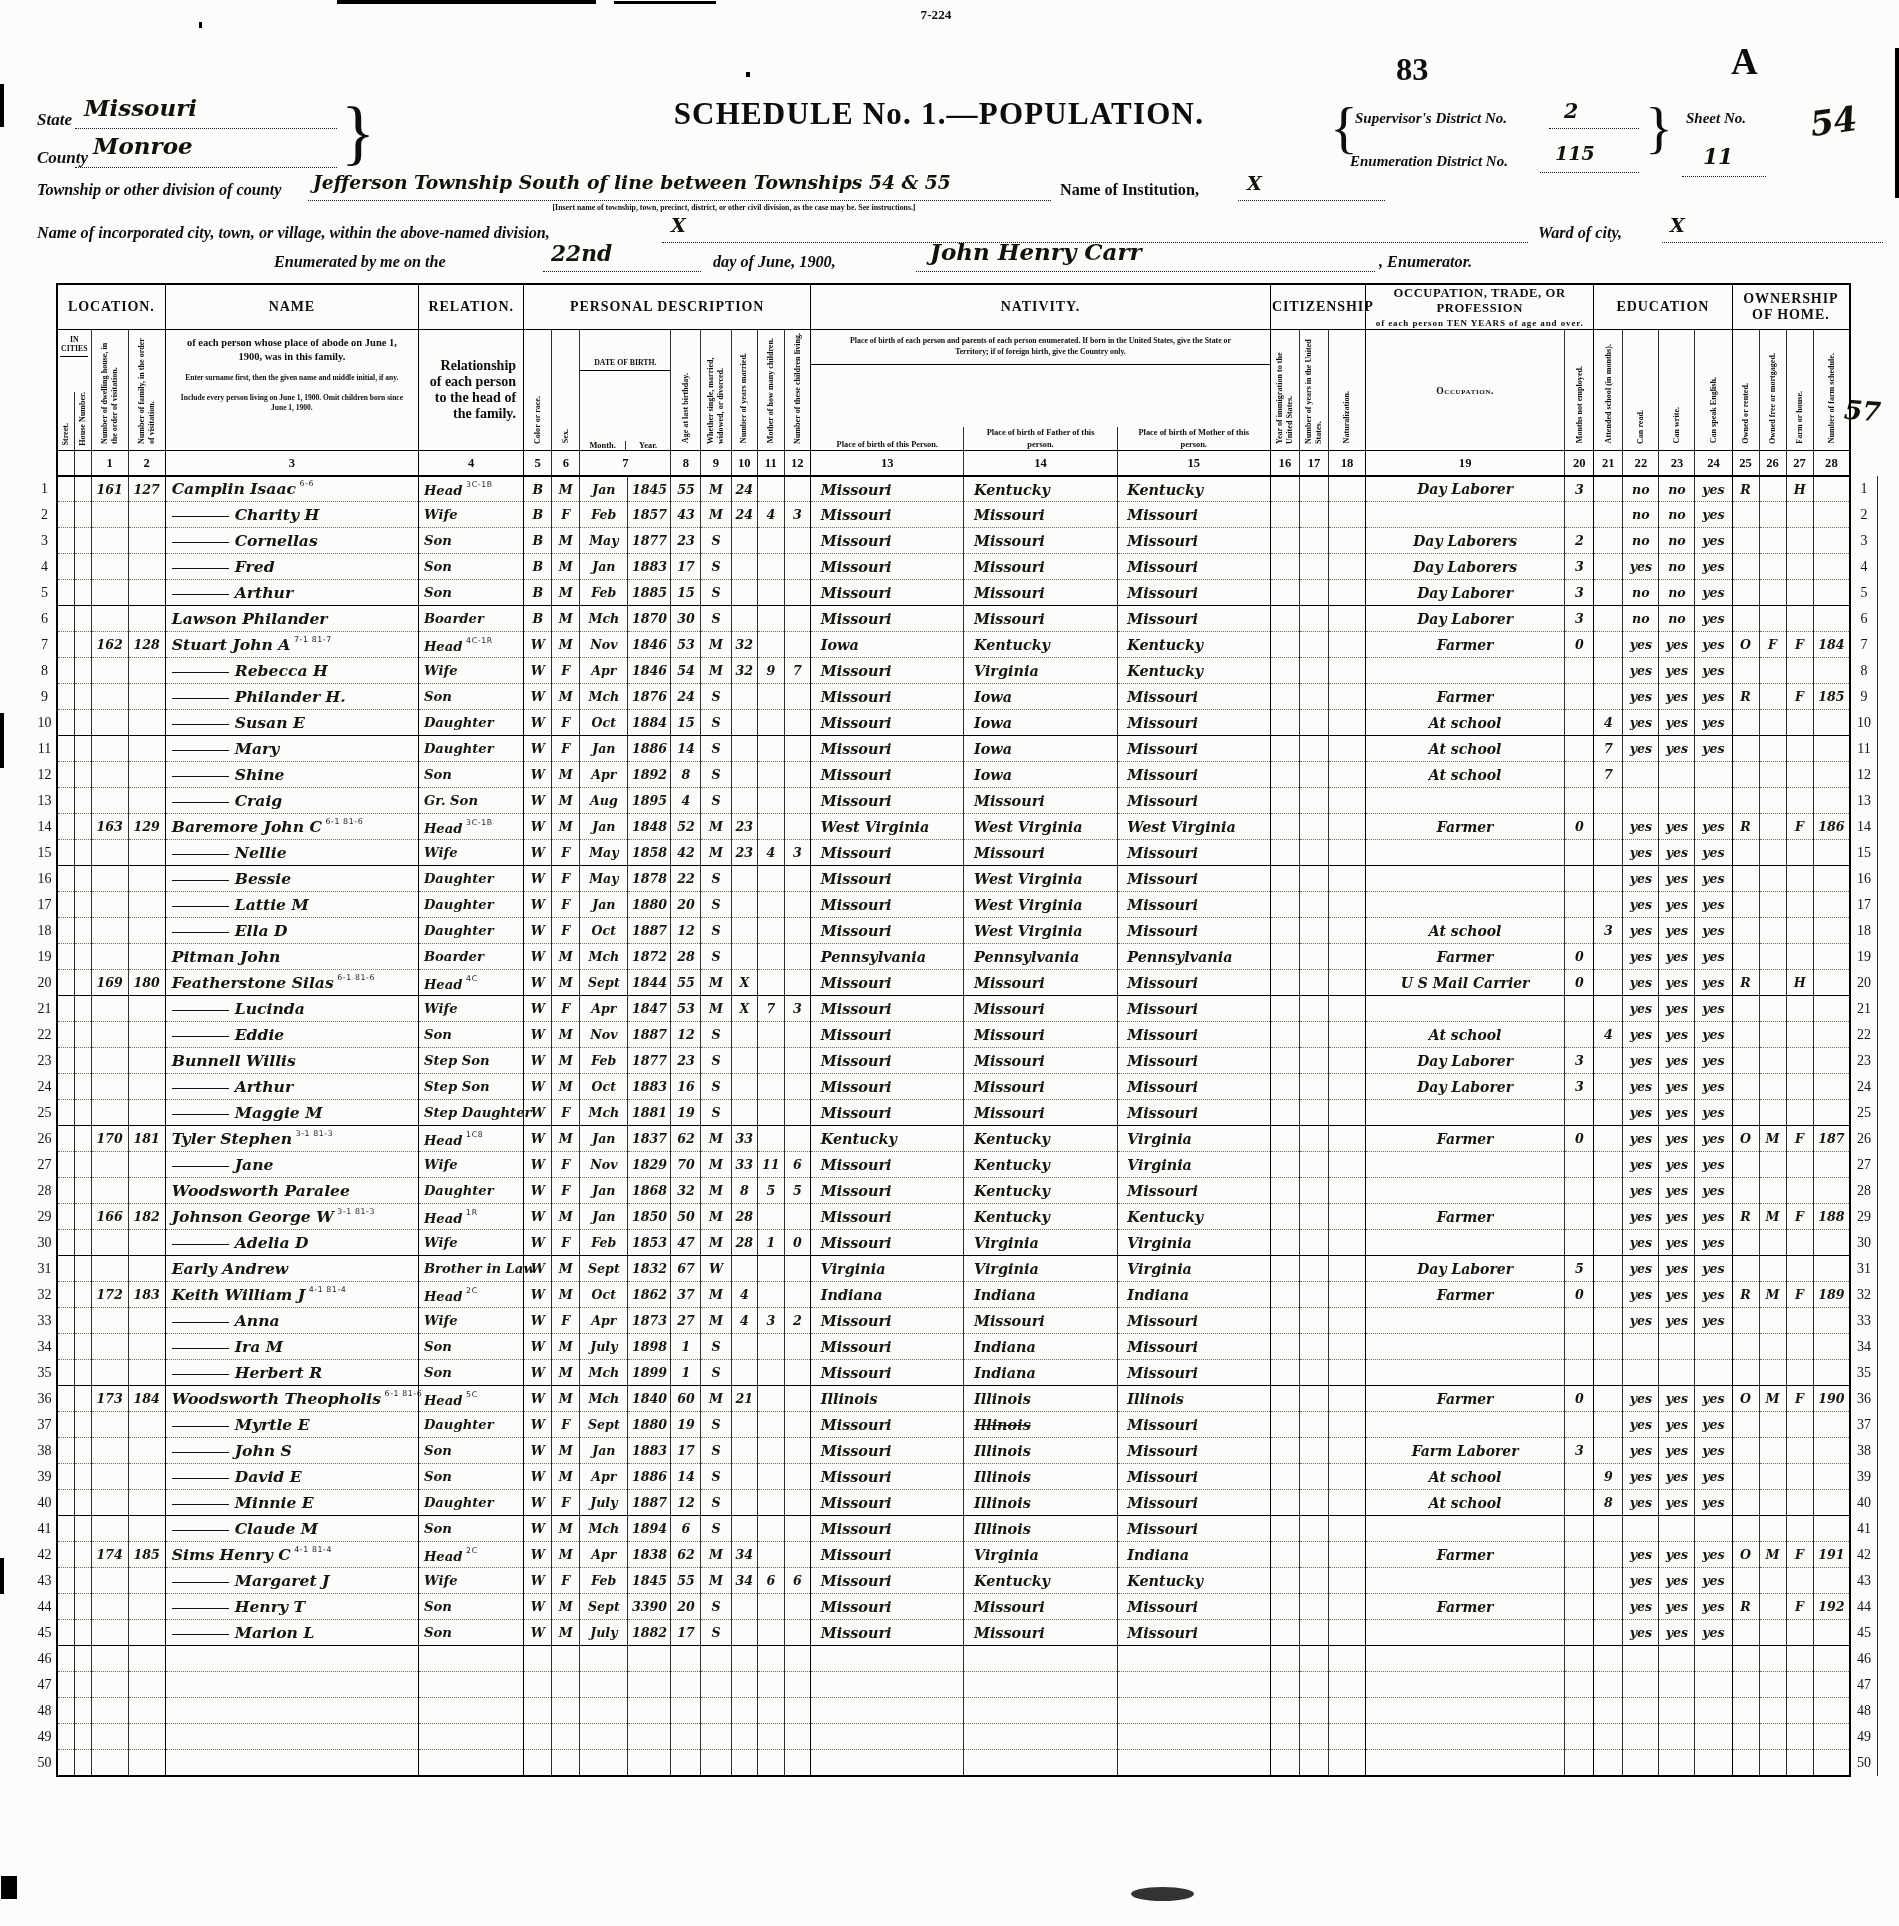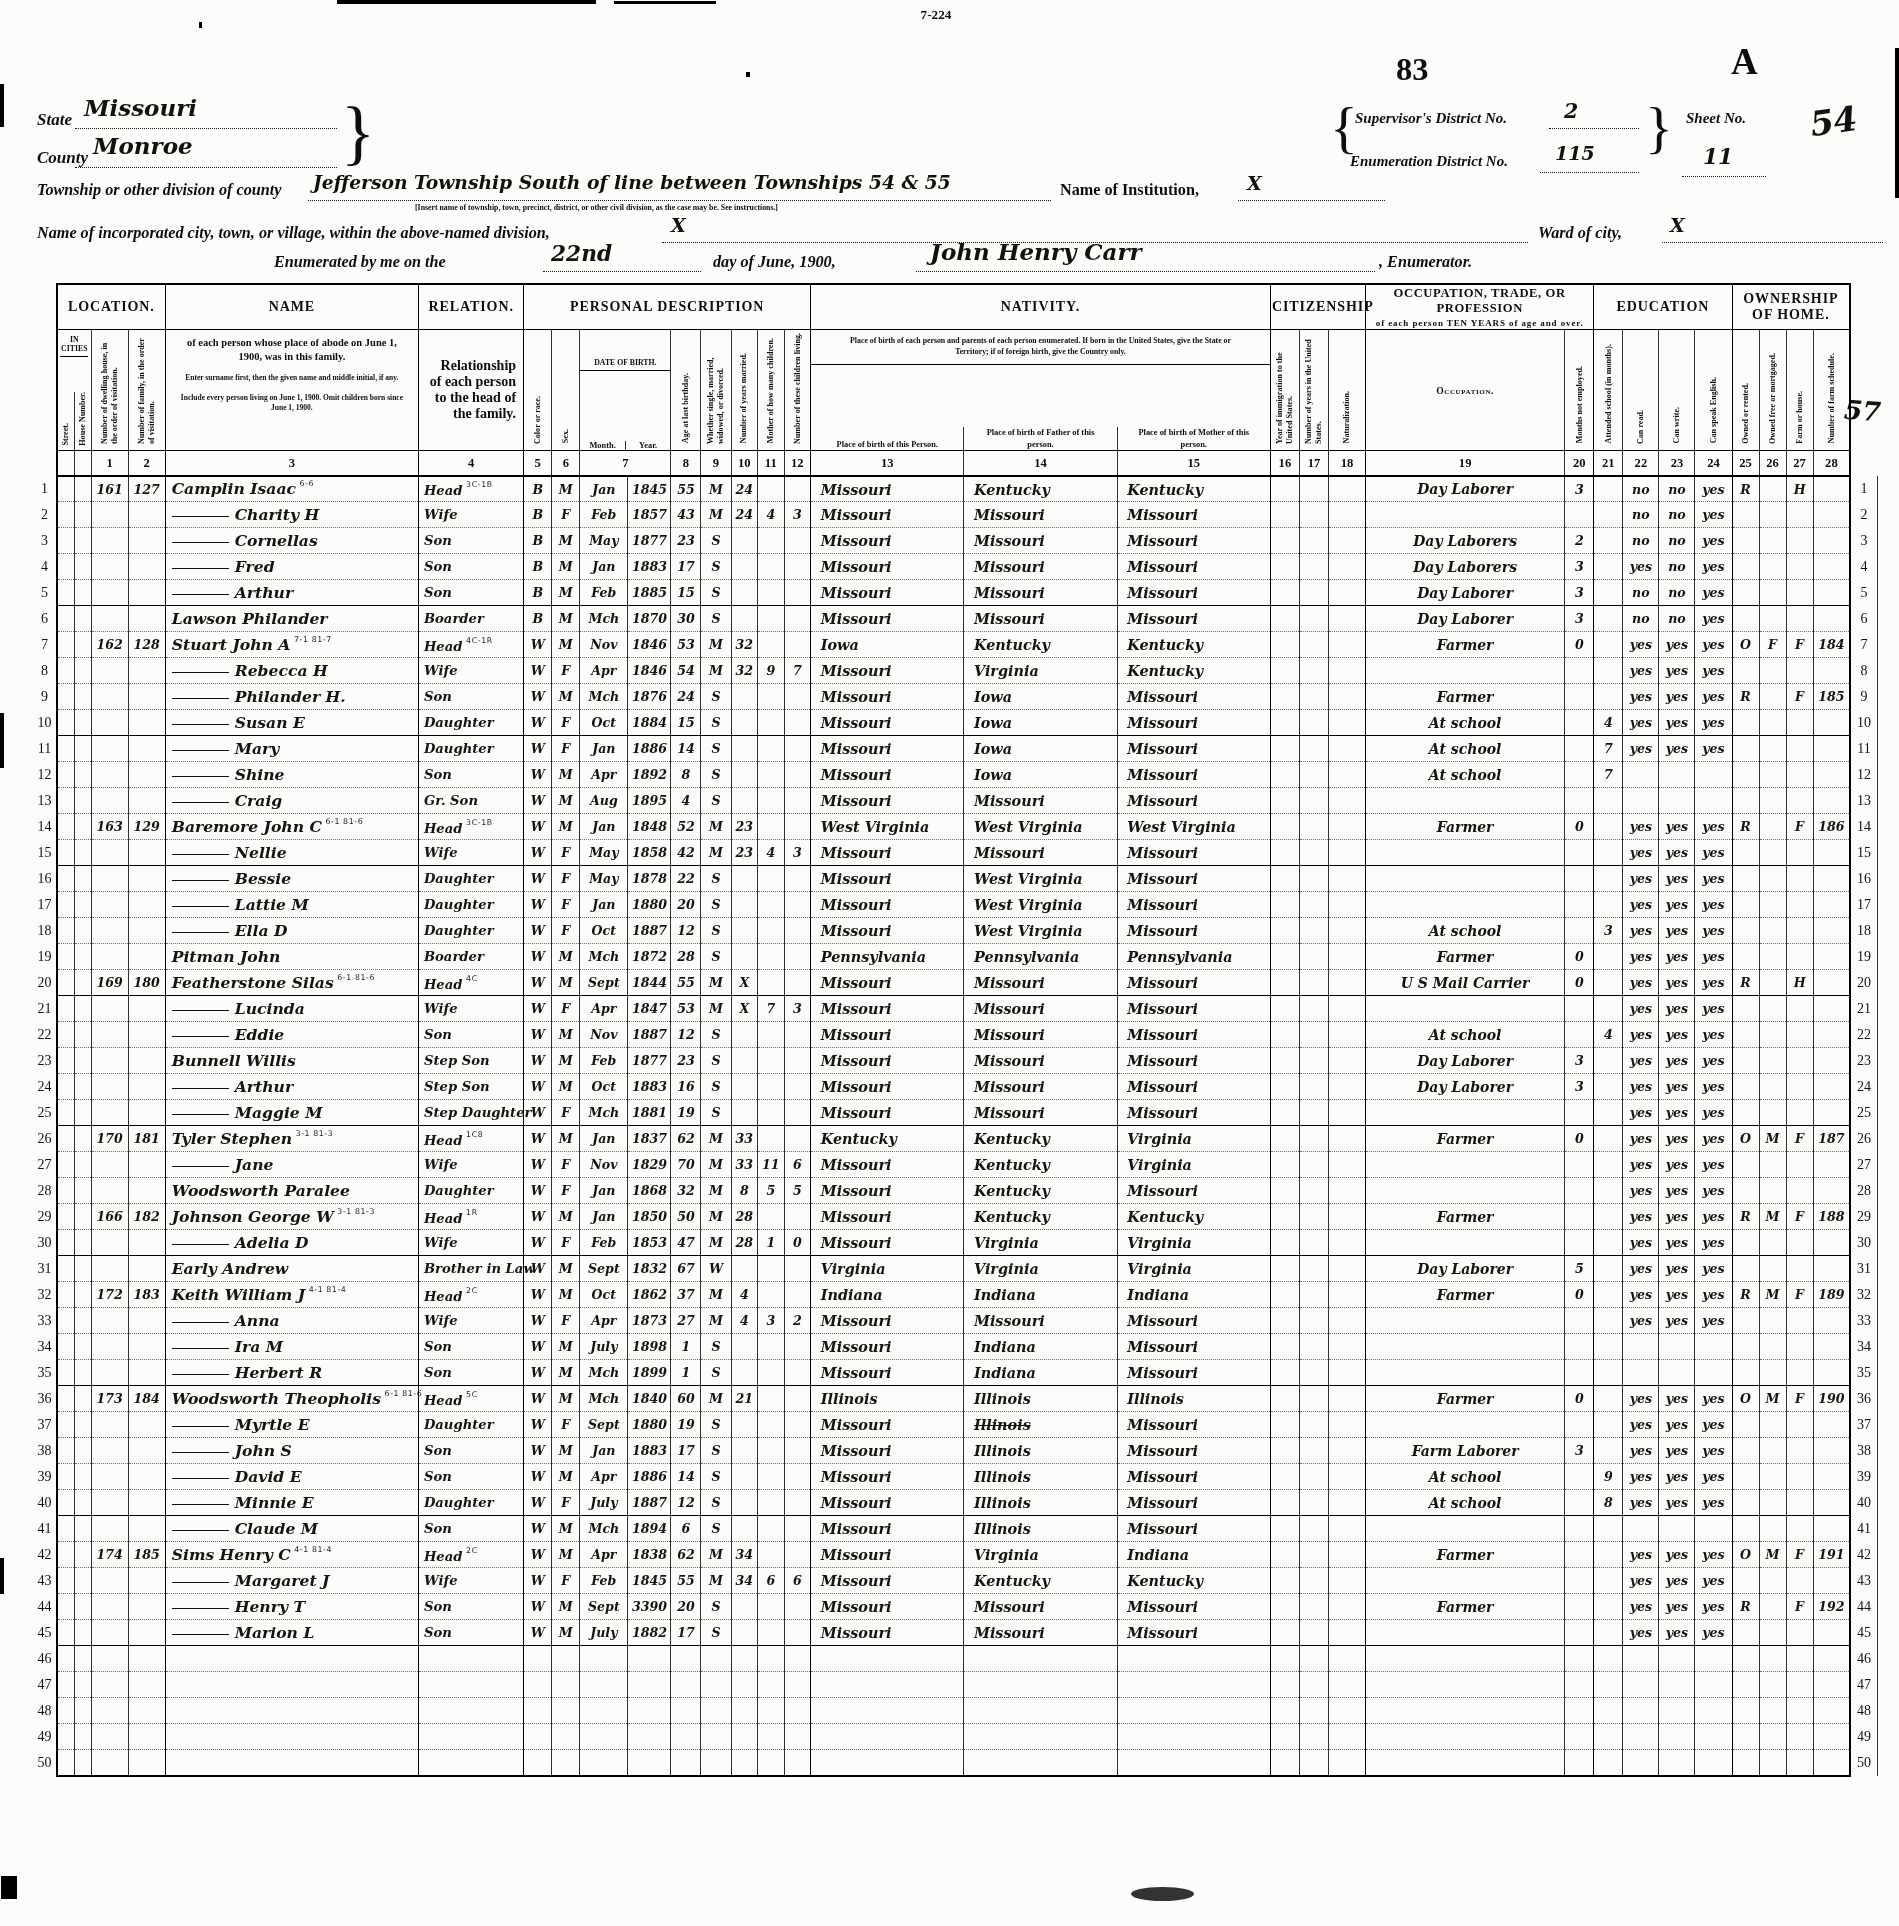--- a/index.html
+++ b/index.html
@@ -26,21 +26,21 @@
   .brace{position:absolute;font-weight:400;line-height:.9;}
   .brace-l::before{content:"{";}
   .brace-r::before{content:"}";}
   #form-number{left:876px;top:7.2px;width:120px;text-align:center;font-size:13.2px;font-weight:700;}
   #census-title{left:50%;transform:translateX(-50%);top:25px;font-size:28px;font-weight:700;letter-spacing:2.4px;}
   #stamp-number{left:1396px;top:51px;font-size:32.5px;font-weight:700;}
   #sheet-letter{left:1731px;top:40px;font-size:37px;font-weight:700;}
   #schedule-title{left:50%;transform:translateX(-52%);top:96px;font-size:31px;font-weight:700;letter-spacing:1.2px;}
   #mark54{left:1810px;top:101px;font-size:34px;transform:rotate(-8deg);}
   #mark57{left:1844px;top:395px;font-size:26.5px;transform:rotate(4deg);}
-  .tiny-note{position:absolute;font-size:7.8px;font-weight:700;text-align:left;}
+  .tiny-note{position:absolute;font-size:7.8px;font-weight:700;text-align:center;}
   
   .sheet{position:absolute;left:33px;top:283px;}
   table{border-collapse:collapse;table-layout:fixed;width:1845px;}
   th,td{box-sizing:border-box;}
   th{border-left:0.9px solid #30302e;vertical-align:middle;text-align:center;color:#0e0e0c;}
   tr.gr{height:39px;}
   tr.gr th{border-top:2.7px solid #000;border-bottom:1.5px solid #000;font-size:14px;letter-spacing:0.9px;}
   tr.sub{height:120px;}
   tr.sub th{border-bottom:1.5px solid #000;padding:0;}
   tr.nums{height:25px;}
@@ -107,20 +107,21 @@
       <i></i>
       <i></i>
       <i></i>
       <i></i>
       <i></i>
   </div>
 
   <div class="ptext" id="form-number">7-224</div>
   <div class="ptext" id="stamp-number">83</div>
   <div class="ptext" id="sheet-letter">A</div>
+  <div class="ptext" id="schedule-title">SCHEDULE No. 1.—POPULATION.</div>
   <div class="hwv" id="mark54">54</div>
   <div class="hwv" id="mark57">57</div>
 
   <div class="plabel" style="left:37px;top:110px;font-size:17px;">State</div>
   <div class="hwv" style="left:84px;top:94px;font-size:23px;">Missouri</div>
   <div class="uline" style="left:75px;top:128px;width:262px;"></div>
   <div class="plabel" style="left:37px;top:148px;font-size:17px;">County</div>
   <div class="hwv" style="left:93px;top:132px;font-size:23px;">Monroe</div>
   <div class="uline" style="left:75px;top:167px;width:262px;"></div>
   <span class="brace brace-r" style="left:341px;top:101px;font-size:71px;"></span>

